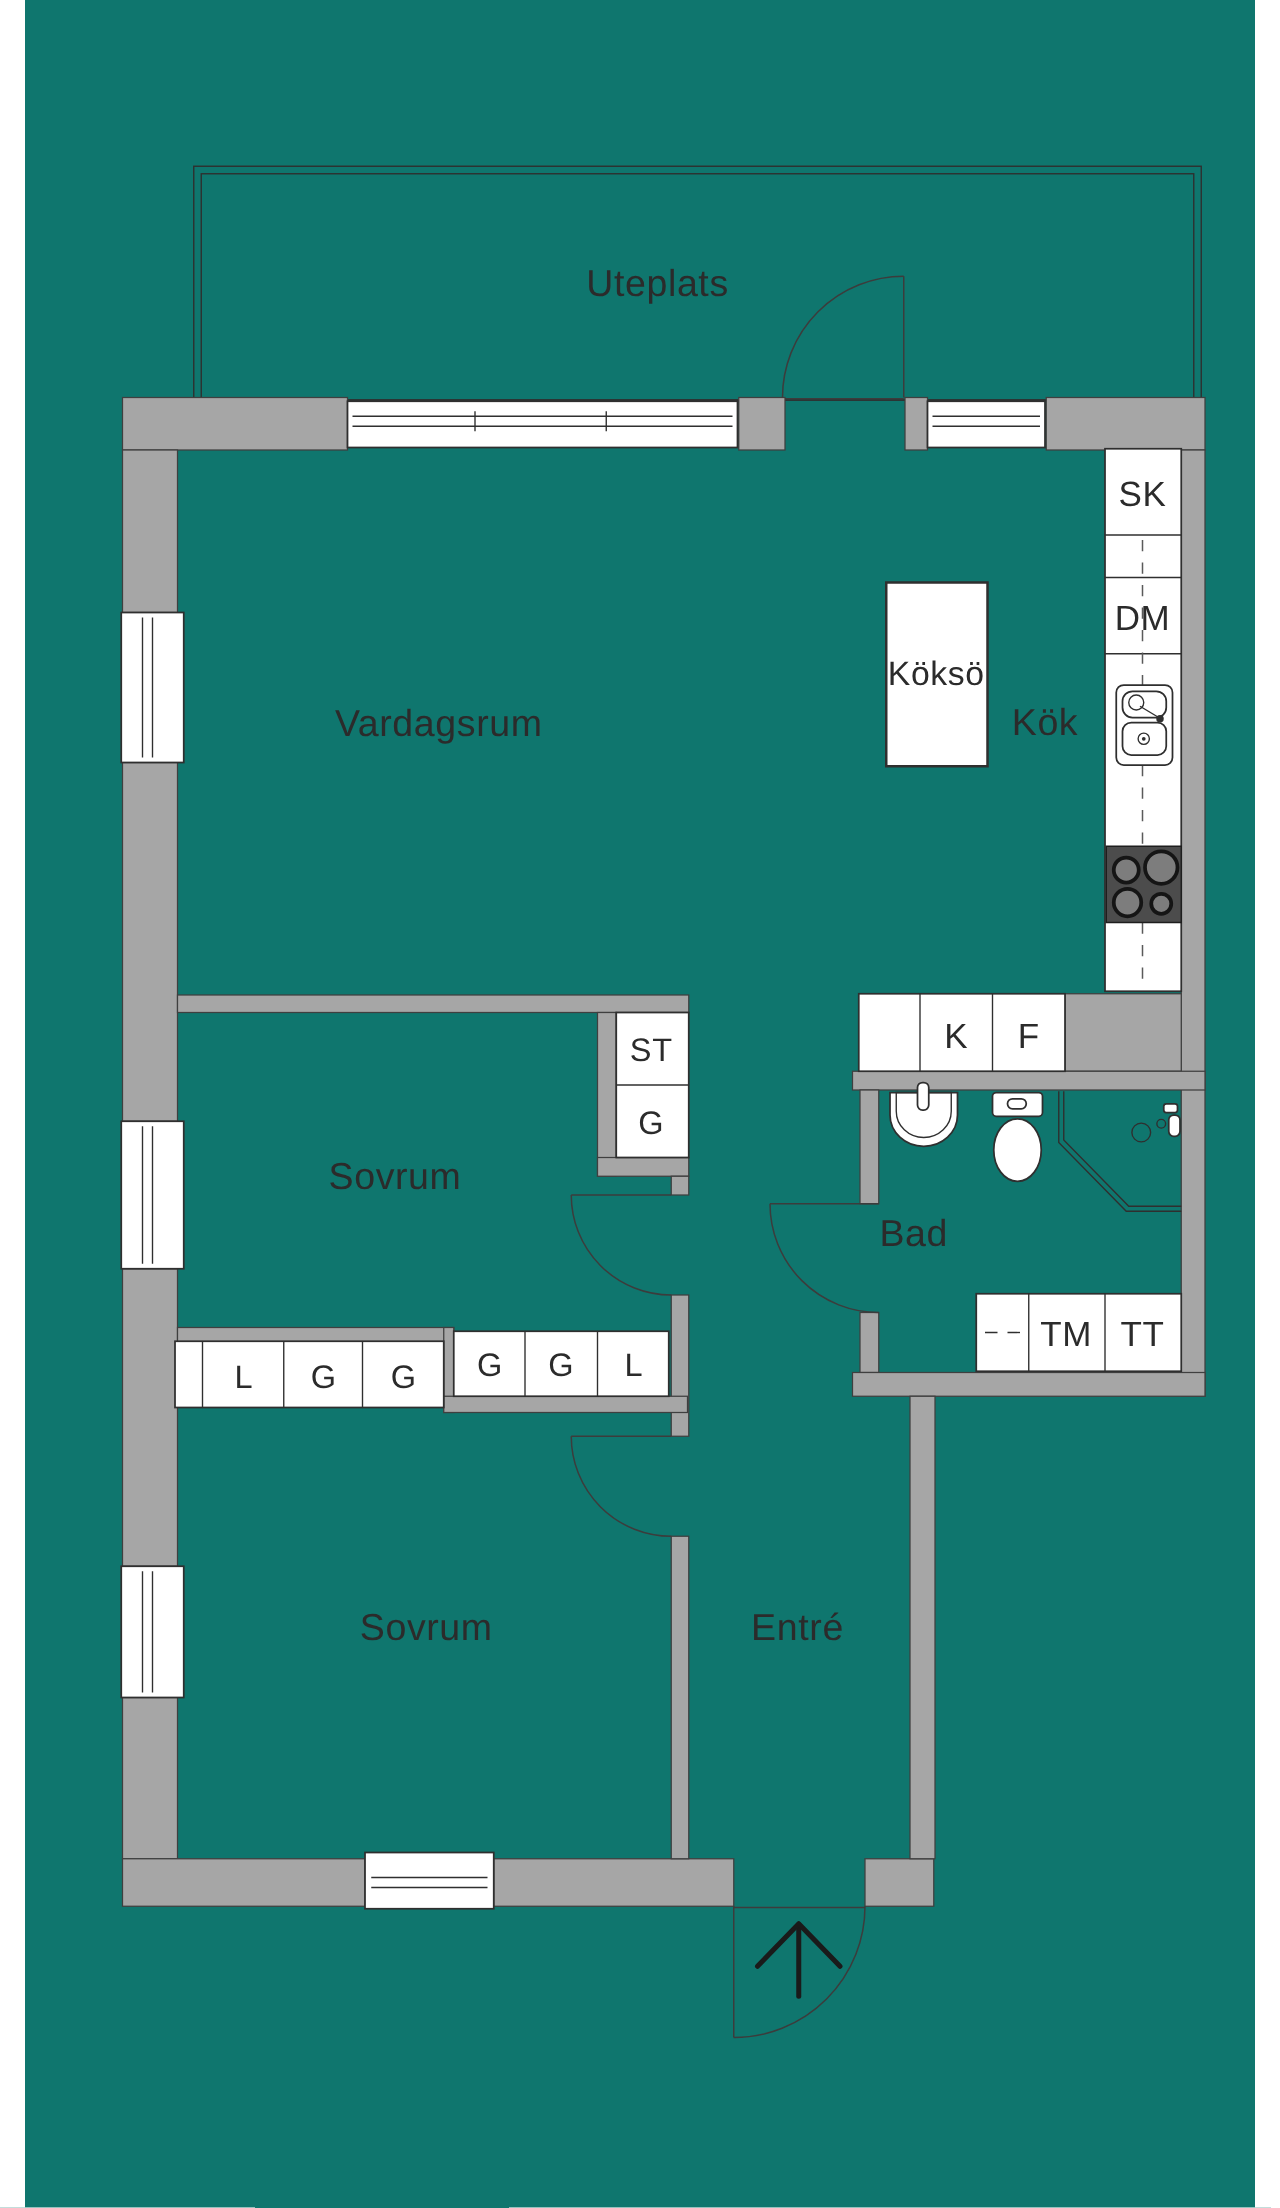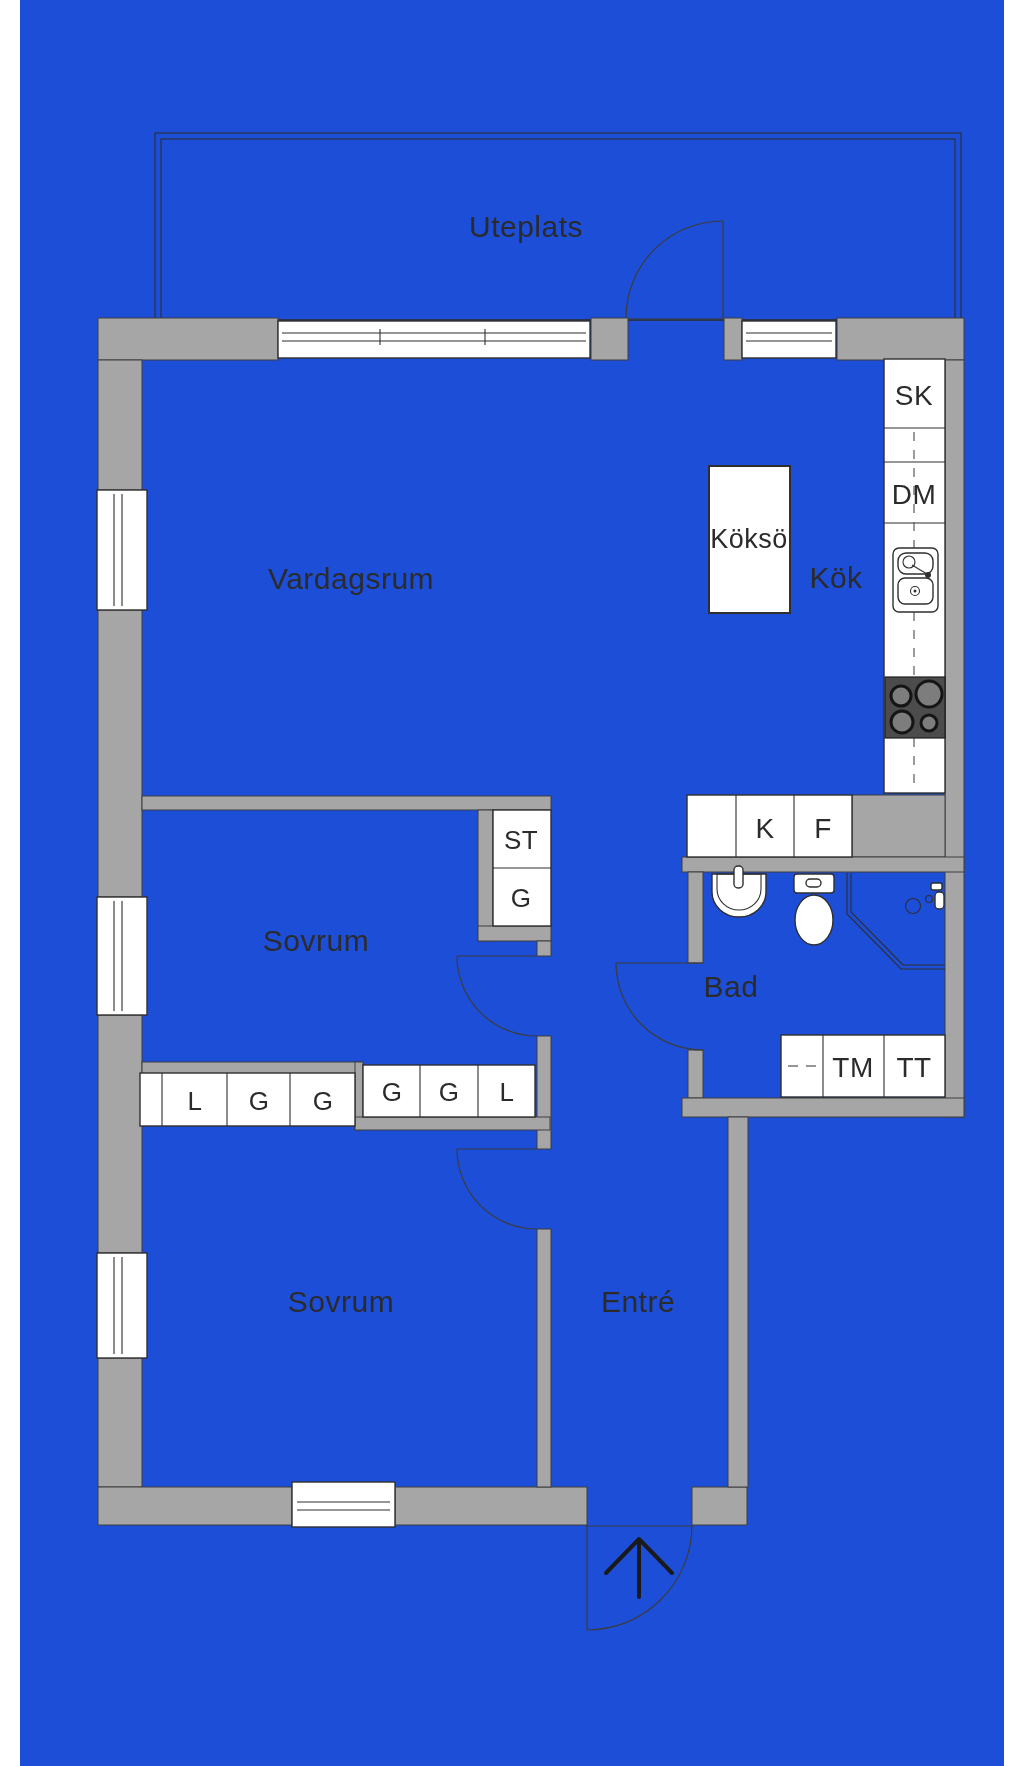--- a/index.html
+++ b/index.html
@@ -1,16 +1,16 @@
 <!DOCTYPE html>
 <html><head>
 <meta charset="utf-8">
 <style>
   html,body{margin:0;padding:0;background:#ffffff;}
-  .page{width:984px;height:1766px;background:#1d4ed8;position:relative;margin:0 auto;}
+  .page{width:984px;height:1766px;background:#0f766e;position:relative;margin:0 auto;}
   svg{display:block;}
   .wall{fill:#a6a6a6;stroke:#3f3f3f;stroke-width:1;}
   .win{fill:#ffffff;stroke:#2f2f2f;stroke-width:1.4;}
   .cab{fill:#ffffff;stroke:#2f2f2f;stroke-width:1.4;}
   .thin{stroke:#2f2f2f;stroke-width:1.1;fill:none;}
   .door{stroke:#3c3c3c;stroke-width:1.2;fill:none;}
   .dash{stroke:#5a5a5a;stroke-width:1.2;fill:none;stroke-dasharray:9 9;}
   .fix{fill:#ffffff;stroke:#2f2f2f;stroke-width:1.4;}
   .stove{fill:#4c4c4c;stroke:#1e1e1e;stroke-width:1.2;}
   .burner{fill:#7d7d7d;stroke:#151515;stroke-width:3;}

